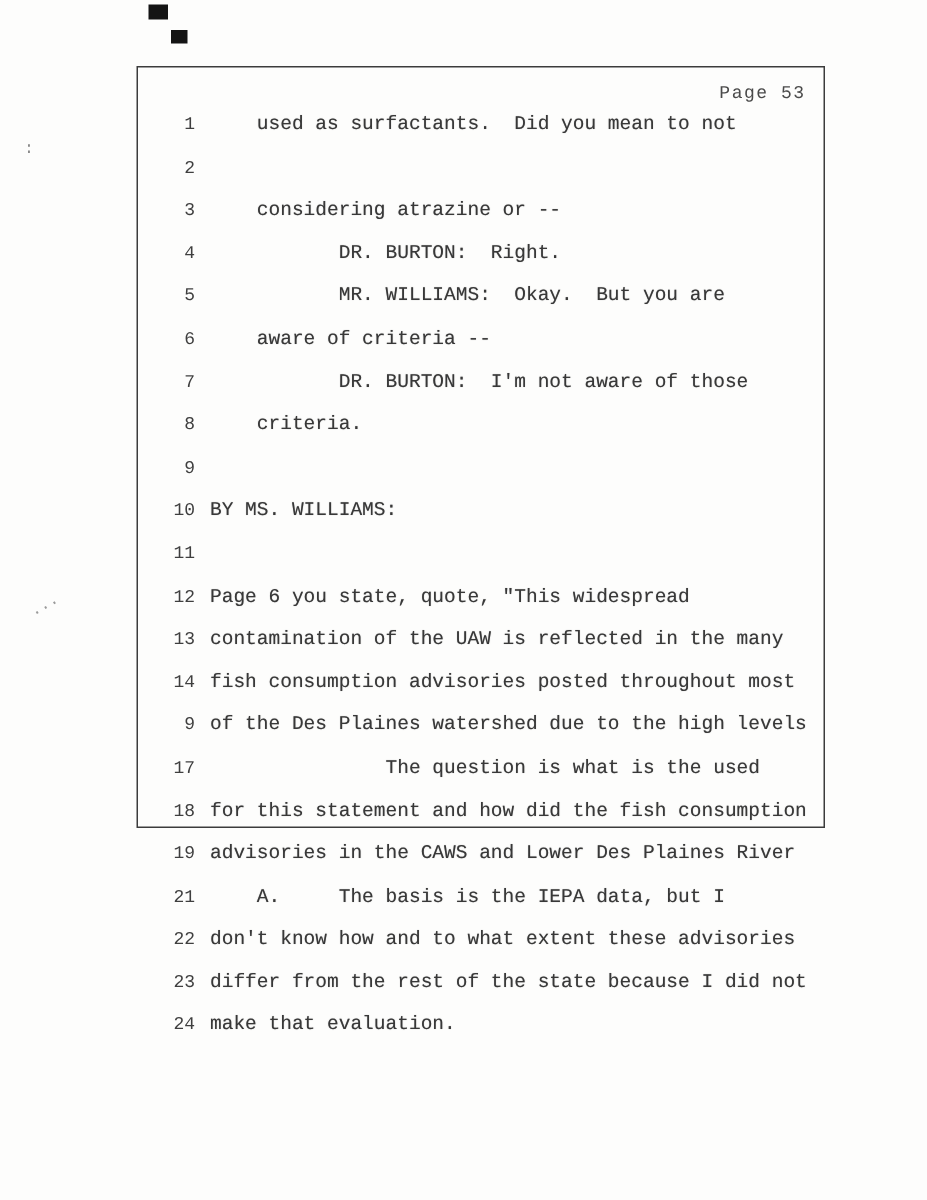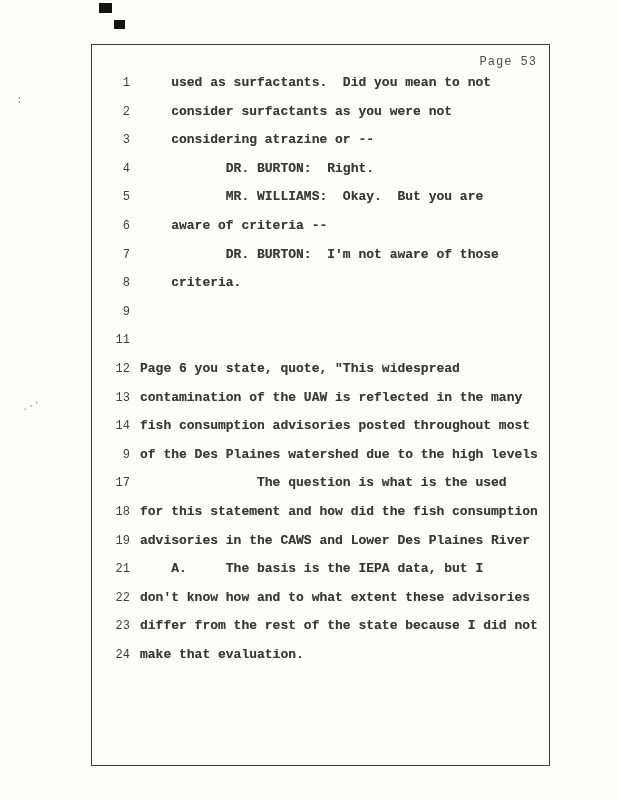--- a/index.html
+++ b/index.html
@@ -14,21 +14,21 @@
     background: #fdfdfc;
     overflow: hidden;
     font-family: "Liberation Mono", "DejaVu Sans Mono", monospace;
   }
   
   .frame {
     position: absolute;
     left: 91px;
     top: 44px;
     width: 459px;
-    height: 722px;
+    height: 508px;
     border: 1.5px solid #3c3c3c;
     background: #fdfdfc;
     box-sizing: border-box;
   }
   .page-label {
     position: absolute;
     top: 10px;
     right: 12px;
     font-size: 12px;
     color: #4a4a4a;
@@ -52,21 +52,20 @@
     font-size: 12px;
     color: #3f3f3f;
     padding-top: 1px;
   }
   .linetext {
     white-space: pre;
     font-size: 13px;
     color: #383838;
     margin-left: 10px;
     text-shadow: 0 0 0.6px rgba(70,70,70,0.55);
-    font-weight: bold;
   }
   
   .artifact {
     position: absolute;
     background: #141414;
   }
   .artifact-a { left: 99px;  top: 3px;  width: 13px; height: 10px; }
   .artifact-b { left: 114px; top: 20px; width: 11px; height: 9px; }
   .smudge {
     position: absolute;
@@ -88,21 +87,20 @@
 
   <div class="frame">
     <div class="page-label">Page 53</div>
     <div class="lines" id="lines">
         <div class="line">
           <span class="lineno">1</span>
           <span class="linetext">    used as surfactants.  Did you mean to not</span>
         </div>
         <div class="line">
           <span class="lineno">2</span>
-          <span class="linetext">    consider surfactants as you were not</span>
         </div>
         <div class="line">
           <span class="lineno">3</span>
           <span class="linetext">    considering atrazine or --</span>
         </div>
         <div class="line">
           <span class="lineno">4</span>
           <span class="linetext">           DR. BURTON:  Right.</span>
         </div>
         <div class="line">
@@ -116,20 +114,24 @@
         <div class="line">
           <span class="lineno">7</span>
           <span class="linetext">           DR. BURTON:  I'm not aware of those</span>
         </div>
         <div class="line">
           <span class="lineno">8</span>
           <span class="linetext">    criteria.</span>
         </div>
         <div class="line">
           <span class="lineno">9</span>
+        </div>
+        <div class="line">
+          <span class="lineno">10</span>
+          <span class="linetext">BY MS. WILLIAMS:</span>
         </div>
         <div class="line">
           <span class="lineno">11</span>
         </div>
         <div class="line">
           <span class="lineno">12</span>
           <span class="linetext">Page 6 you state, quote, "This widespread</span>
         </div>
         <div class="line">
           <span class="lineno">13</span>

